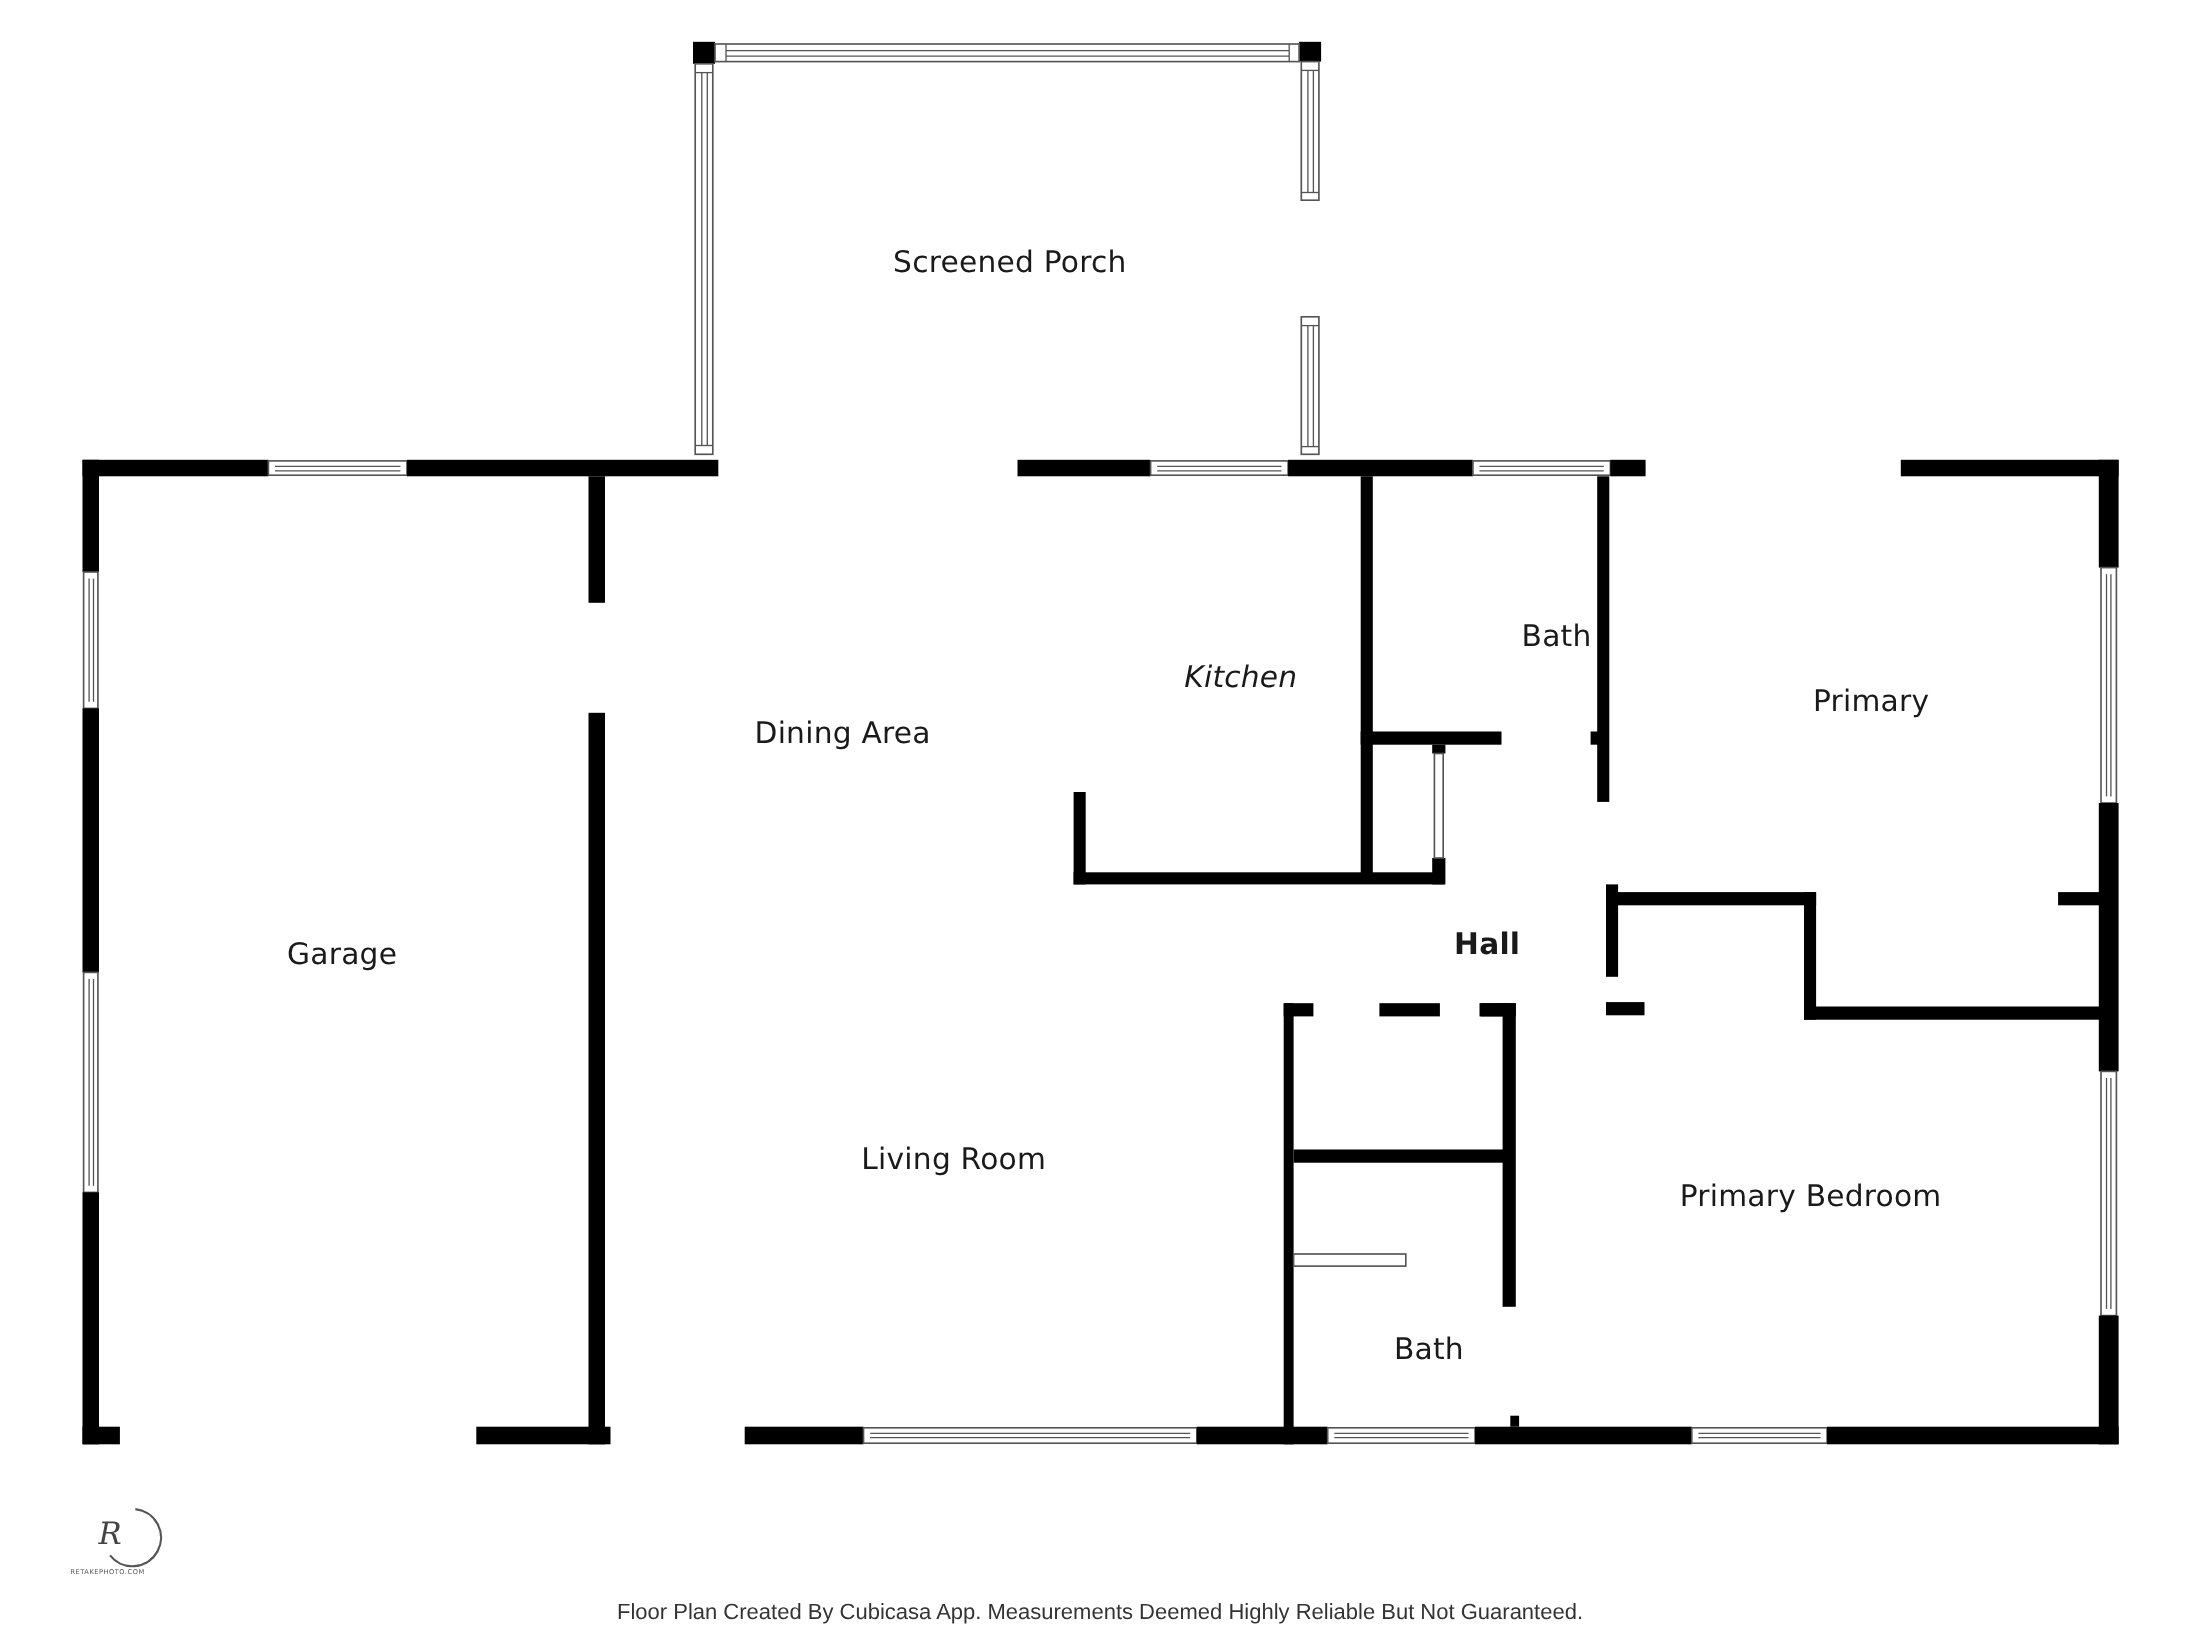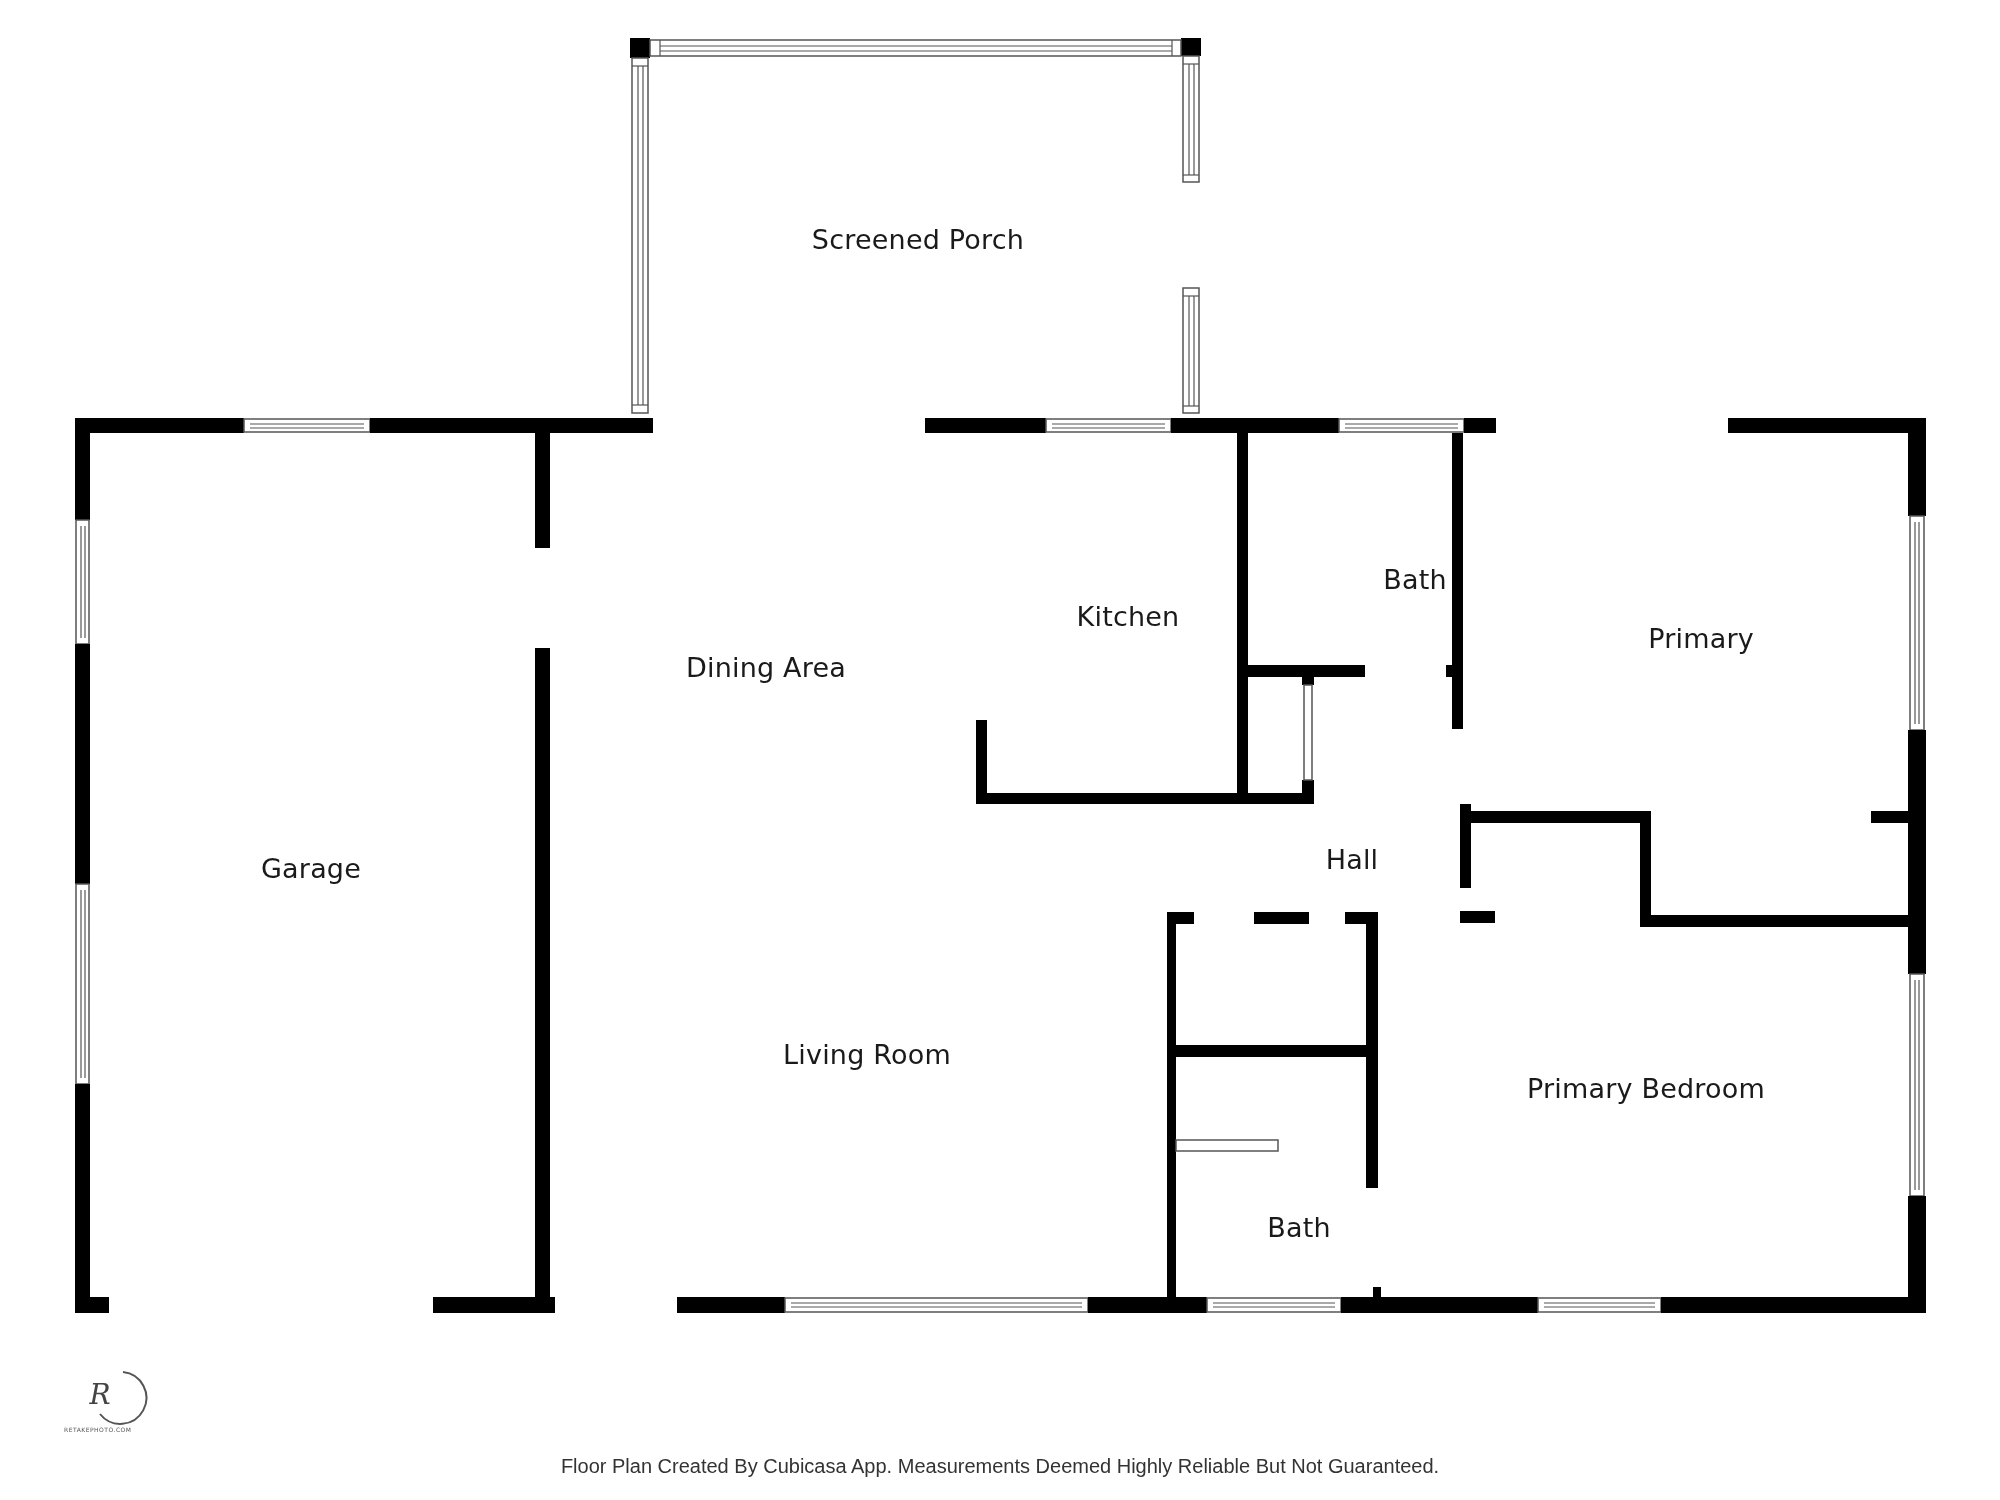--- a/index.html
+++ b/index.html
@@ -159,23 +159,23 @@
 
   <g>
     <path d="M 123 1372 A 26 26 0 1 1 100 1414" fill="none" stroke="#555" stroke-width="2"></path>
     <text x="100" y="1404" font-size="28" font-style="italic" fill="#444" text-anchor="middle" font-family="DejaVu Serif, serif">R</text>
   </g>
 </svg>
 
 <div class="room-label" style="left:918px;top:239px;">Screened Porch</div>
 <div class="room-label" style="left:311px;top:868px;">Garage</div>
 <div class="room-label" style="left:766px;top:623px;margin-top:44px;">Dining Area</div>
-<div class="room-label" style="left:1128px;top:616px;">Kitchen</div>
+<div class="room-label" style="left:1128px;top:616px;font-style:italic;">Kitchen</div>
 <div class="room-label" style="left:1415px;top:579px;">Bath</div>
 <div class="room-label" style="left:1701px;top:638px;">Primary</div>
-<div class="room-label" style="left:1352px;top:859px;">Hall</div>
+<div class="room-label" style="left:1352px;top:859px;font-weight:bold;">Hall</div>
 <div class="room-label" style="left:867px;top:1054px;">Living Room</div>
 <div class="room-label" style="left:1646px;top:1088px;">Primary Bedroom</div>
 <div class="room-label" style="left:1299px;top:1227px;">Bath</div>
 
 <div class="logo-text">RETAKEPHOTO.COM</div>
 
 <div class="footer-note">Floor Plan Created By Cubicasa App. Measurements Deemed Highly Reliable But Not Guaranteed.</div>
 
 </body></html>

